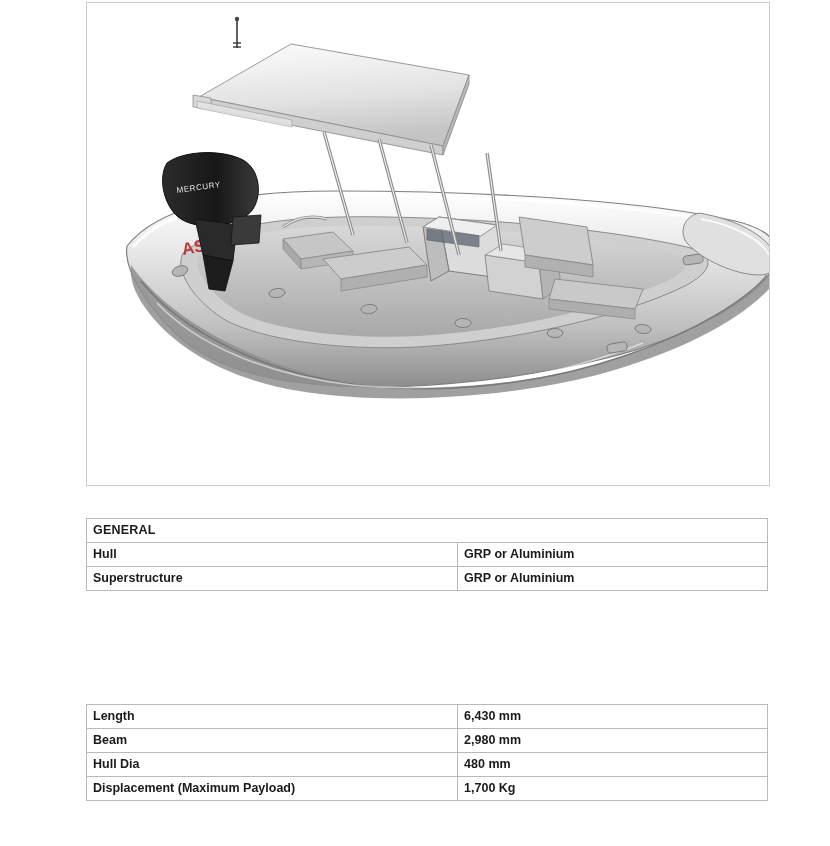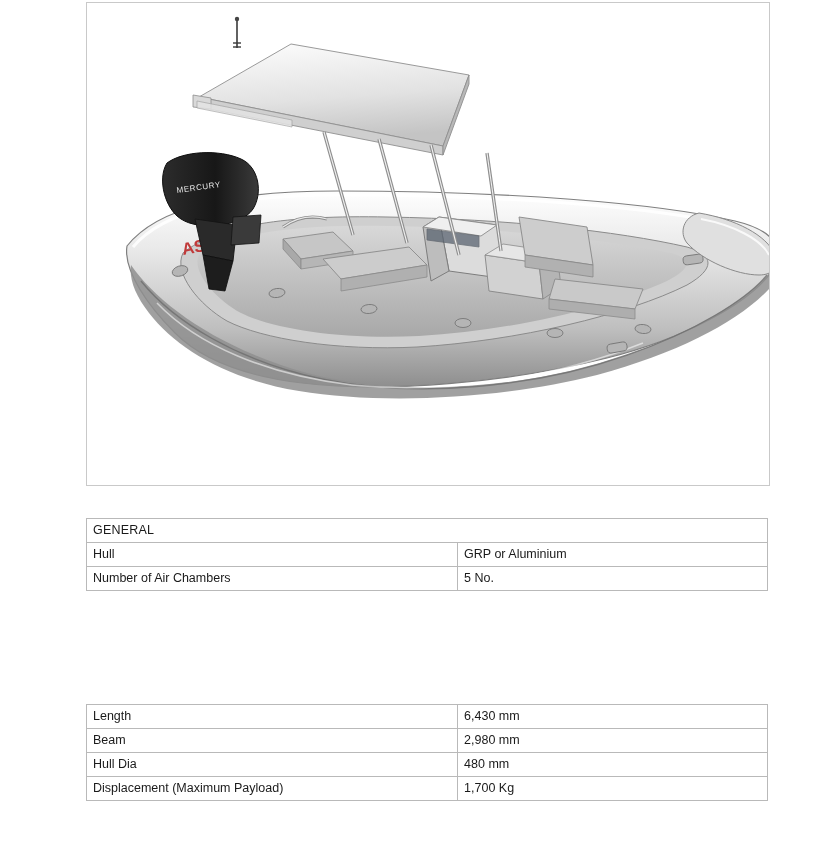--- a/index.html
+++ b/index.html
@@ -48,25 +48,25 @@
   }
   .spec-table.general { top: 518px; }
   .spec-table.dimensions { top: 704px; }
 
   .spec-table td, .spec-table th {
     border: 1px solid #b9b9b9;
     padding: 3px 6px 4px 6px;
     vertical-align: middle;
     line-height: 15px;
     text-align: left;
-    font-weight: normal;
+    font-weight: bold;
     height: 16px;
   }
   .spec-table .section-head {
-    font-weight: normal;
+    font-weight: bold;
     font-size: 12.5px;
     letter-spacing: 0.2px;
   }
   .spec-table td.label { width: 345px; }
   .spec-table td.value { width: 286px; }
 
   
   .page-artifact {
     position: absolute;
     right: 64px;
@@ -254,22 +254,22 @@
   <table class="spec-table general">
     <tbody>
       <tr>
         <td class="section-head" colspan="2">GENERAL</td>
       </tr>
       <tr>
         <td class="label">Hull</td>
         <td class="value">GRP or Aluminium</td>
       </tr>
       <tr>
-        <td class="label">Number of Air Chambers</td>
-        <td class="value">5 No.</td>
+        <td class="label">Superstructure</td>
+        <td class="value">GRP or Aluminium</td>
       </tr>
     </tbody>
   </table>
 
   <table class="spec-table dimensions">
     <tbody>
       <tr>
         <td class="label">Length</td>
         <td class="value">6,430 mm</td>
       </tr>

